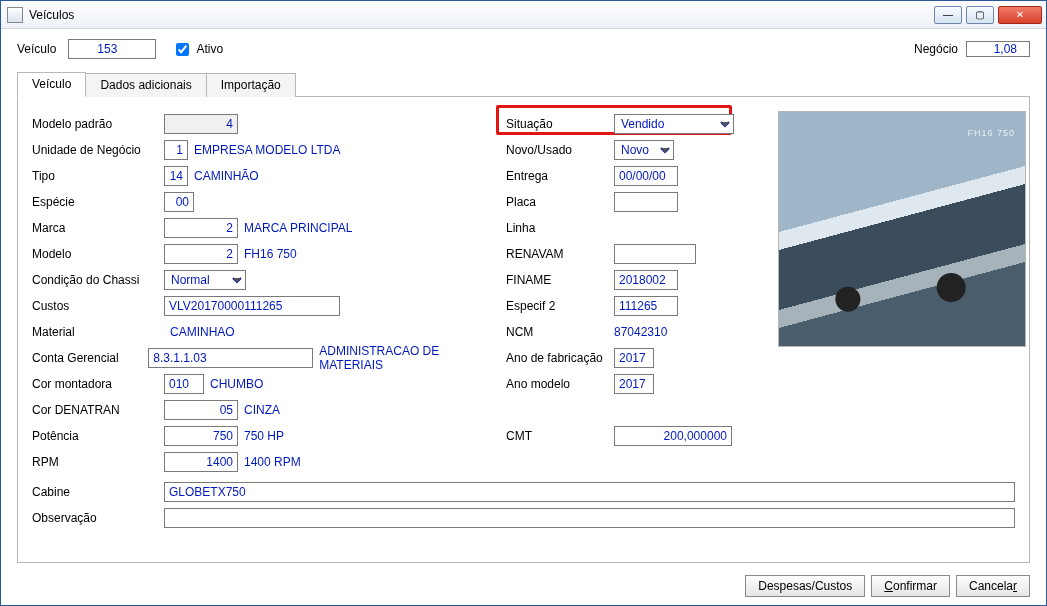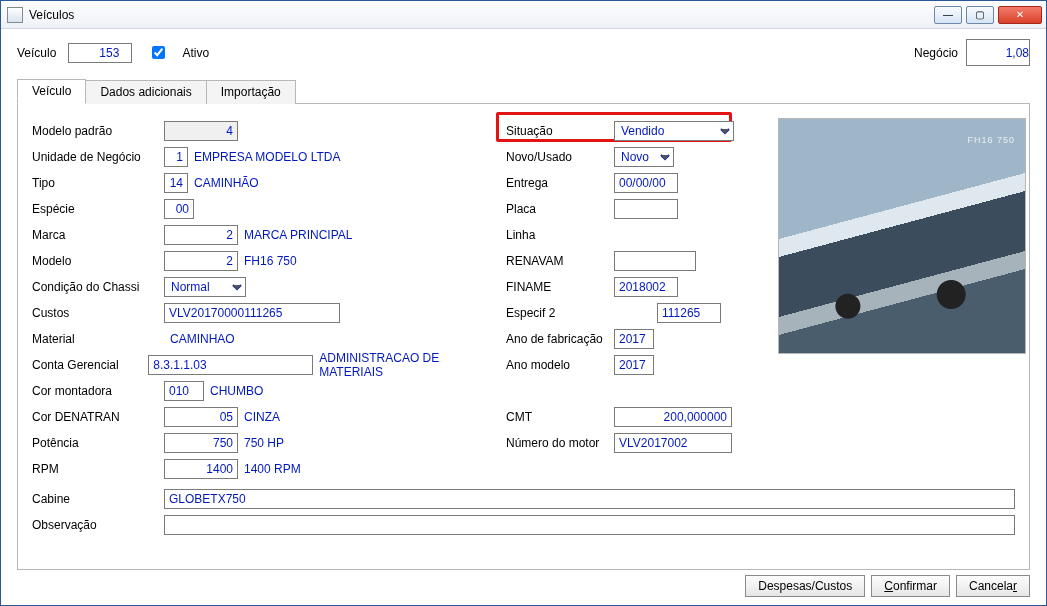--- a/index.html
+++ b/index.html
@@ -50,36 +50,36 @@
   }
 
   .topbar {
     display:flex;
     align-items:center;
     padding: 10px 16px 6px 16px;
     gap: 8px;
   }
   .topbar .lbl-veiculo { margin-right: 4px; }
   .topbar input.num {
-    width: 64px; height: 20px;
+    width: 88px; height: 20px;
     border: 1px solid #7a7a7a;
-    text-align: right;
+    text-align: center;
     padding-right: 12px;
     color: #0018c0;
     font-family: inherit;
     font-size: 12px;
   }
-  .chk-ativo { display:flex; align-items:center; gap:14px; margin-left:8px; }
+  .chk-ativo { display:flex; align-items:center; gap:4px; margin-left:8px; }
   .chk-ativo input { width:13px; height:13px; }
   .topbar .spacer { flex:1; }
   .topbar .ver-input {
-    width: 64px; height: 27px;
+    width: 64px; height: 16px;
     border: 1px solid #7a7a7a;
     text-align: right;
-    padding-right: 0;
+    padding-right: 12px;
     color: #0018c0;
     font-family: inherit; font-size:12px;
   }
 
   .tabstrip {
     margin: 6px 16px 0 16px;
     display:flex;
     align-items:flex-end;
     border-bottom: 1px solid #b7b7b7;
   }
@@ -343,38 +343,38 @@
         <div class="row">
           <div class="rlabel">RENAVAM</div>
           <input class="fld" style="width: 82px;" value="">
         </div>
         <div class="row">
           <div class="rlabel">FINAME</div>
           <input class="fld" style="width: 64px;" value="2018002">
         </div>
         <div class="row">
           <div class="rlabel">Especif 2</div>
-          <input class="fld" style="width: 64px; margin-left: 43px;" value="111265">
+          <input class="fld" style="width: 64px;" value="111265">
+        </div>
+        <div class="row">
+          <div class="rlabel">NCM</div>
+          <span class="val">87042310</span>
         </div>
         <div class="row">
           <div class="rlabel">Ano de fabricação</div>
           <input class="fld" style="width: 40px;" value="2017">
         </div>
         <div class="row">
           <div class="rlabel">Ano modelo</div>
           <input class="fld" style="width: 40px;" value="2017">
         </div>
         <div class="row" style="height:26px"></div>
         <div class="row">
           <div class="rlabel">CMT</div>
           <input class="fld num" style="width: 118px;" value="200,000000">
-        </div>
-        <div class="row">
-          <div class="rlabel">Número do motor</div>
-          <input class="fld" style="width: 118px;" value="VLV2017002">
         </div>
 
       </div>
 
       <div class="col col3">
         <div class="truck-img"></div>
       </div>
     </div>
 
     <div style="height:4px"></div>

